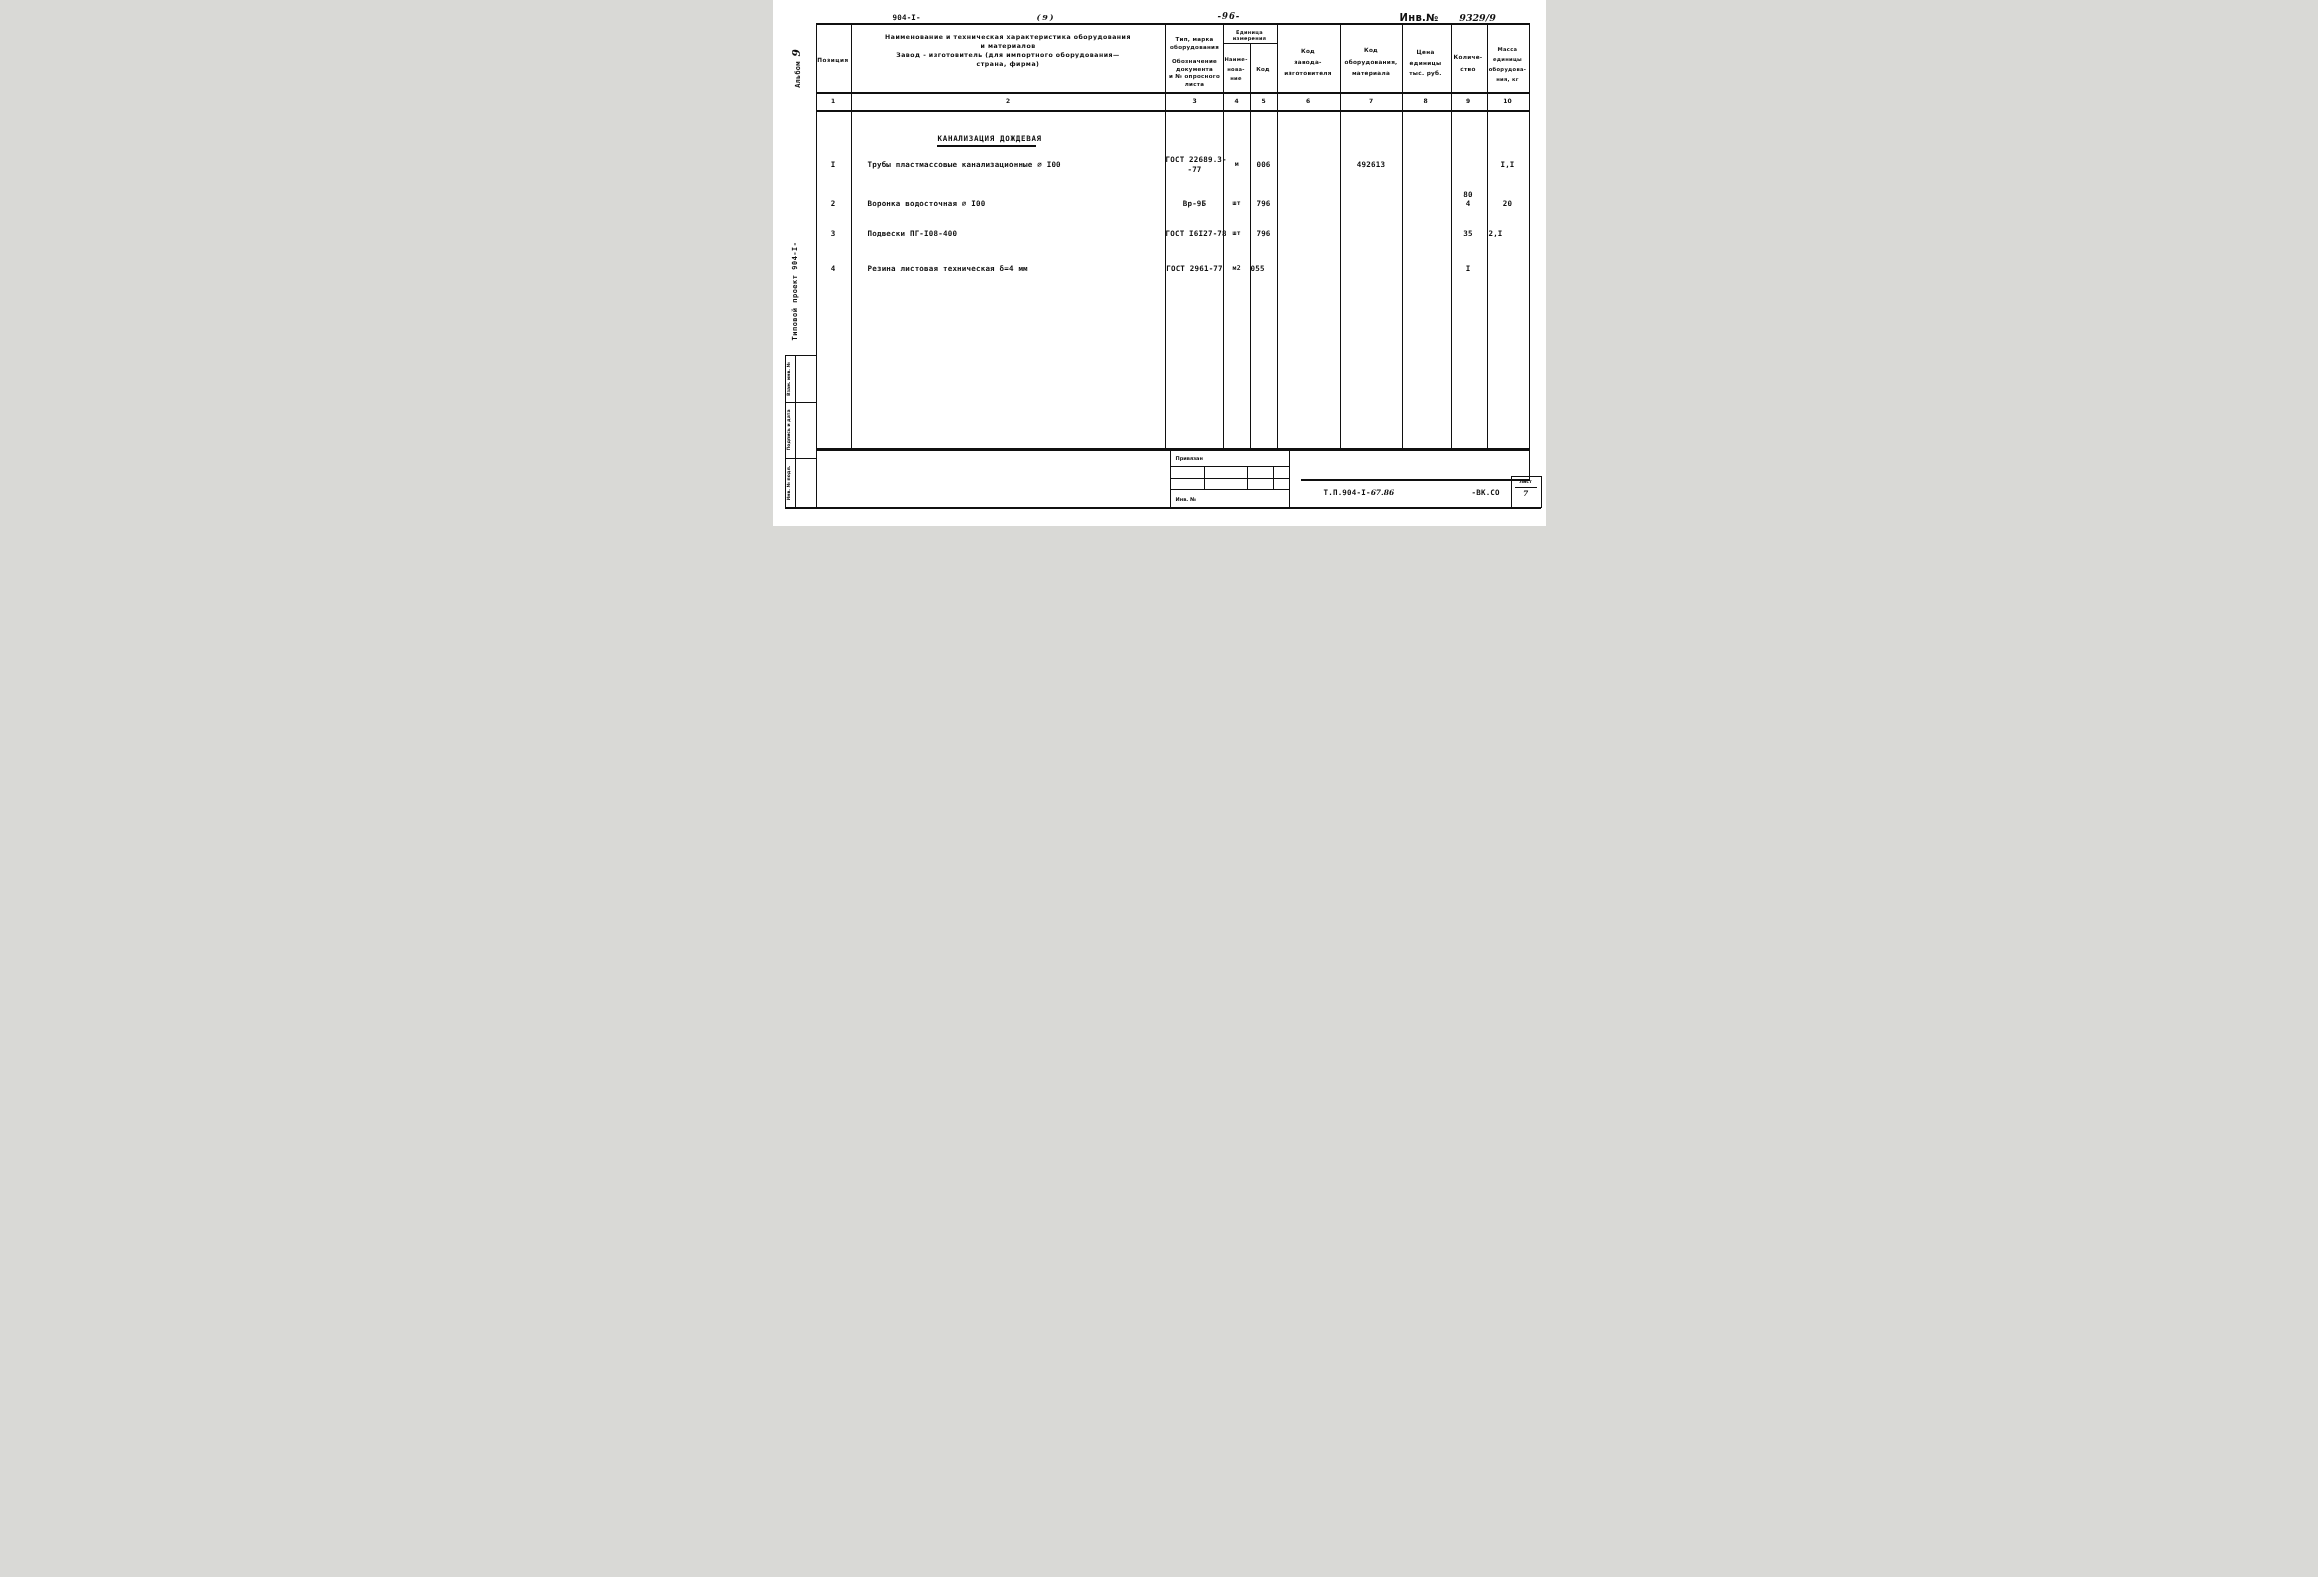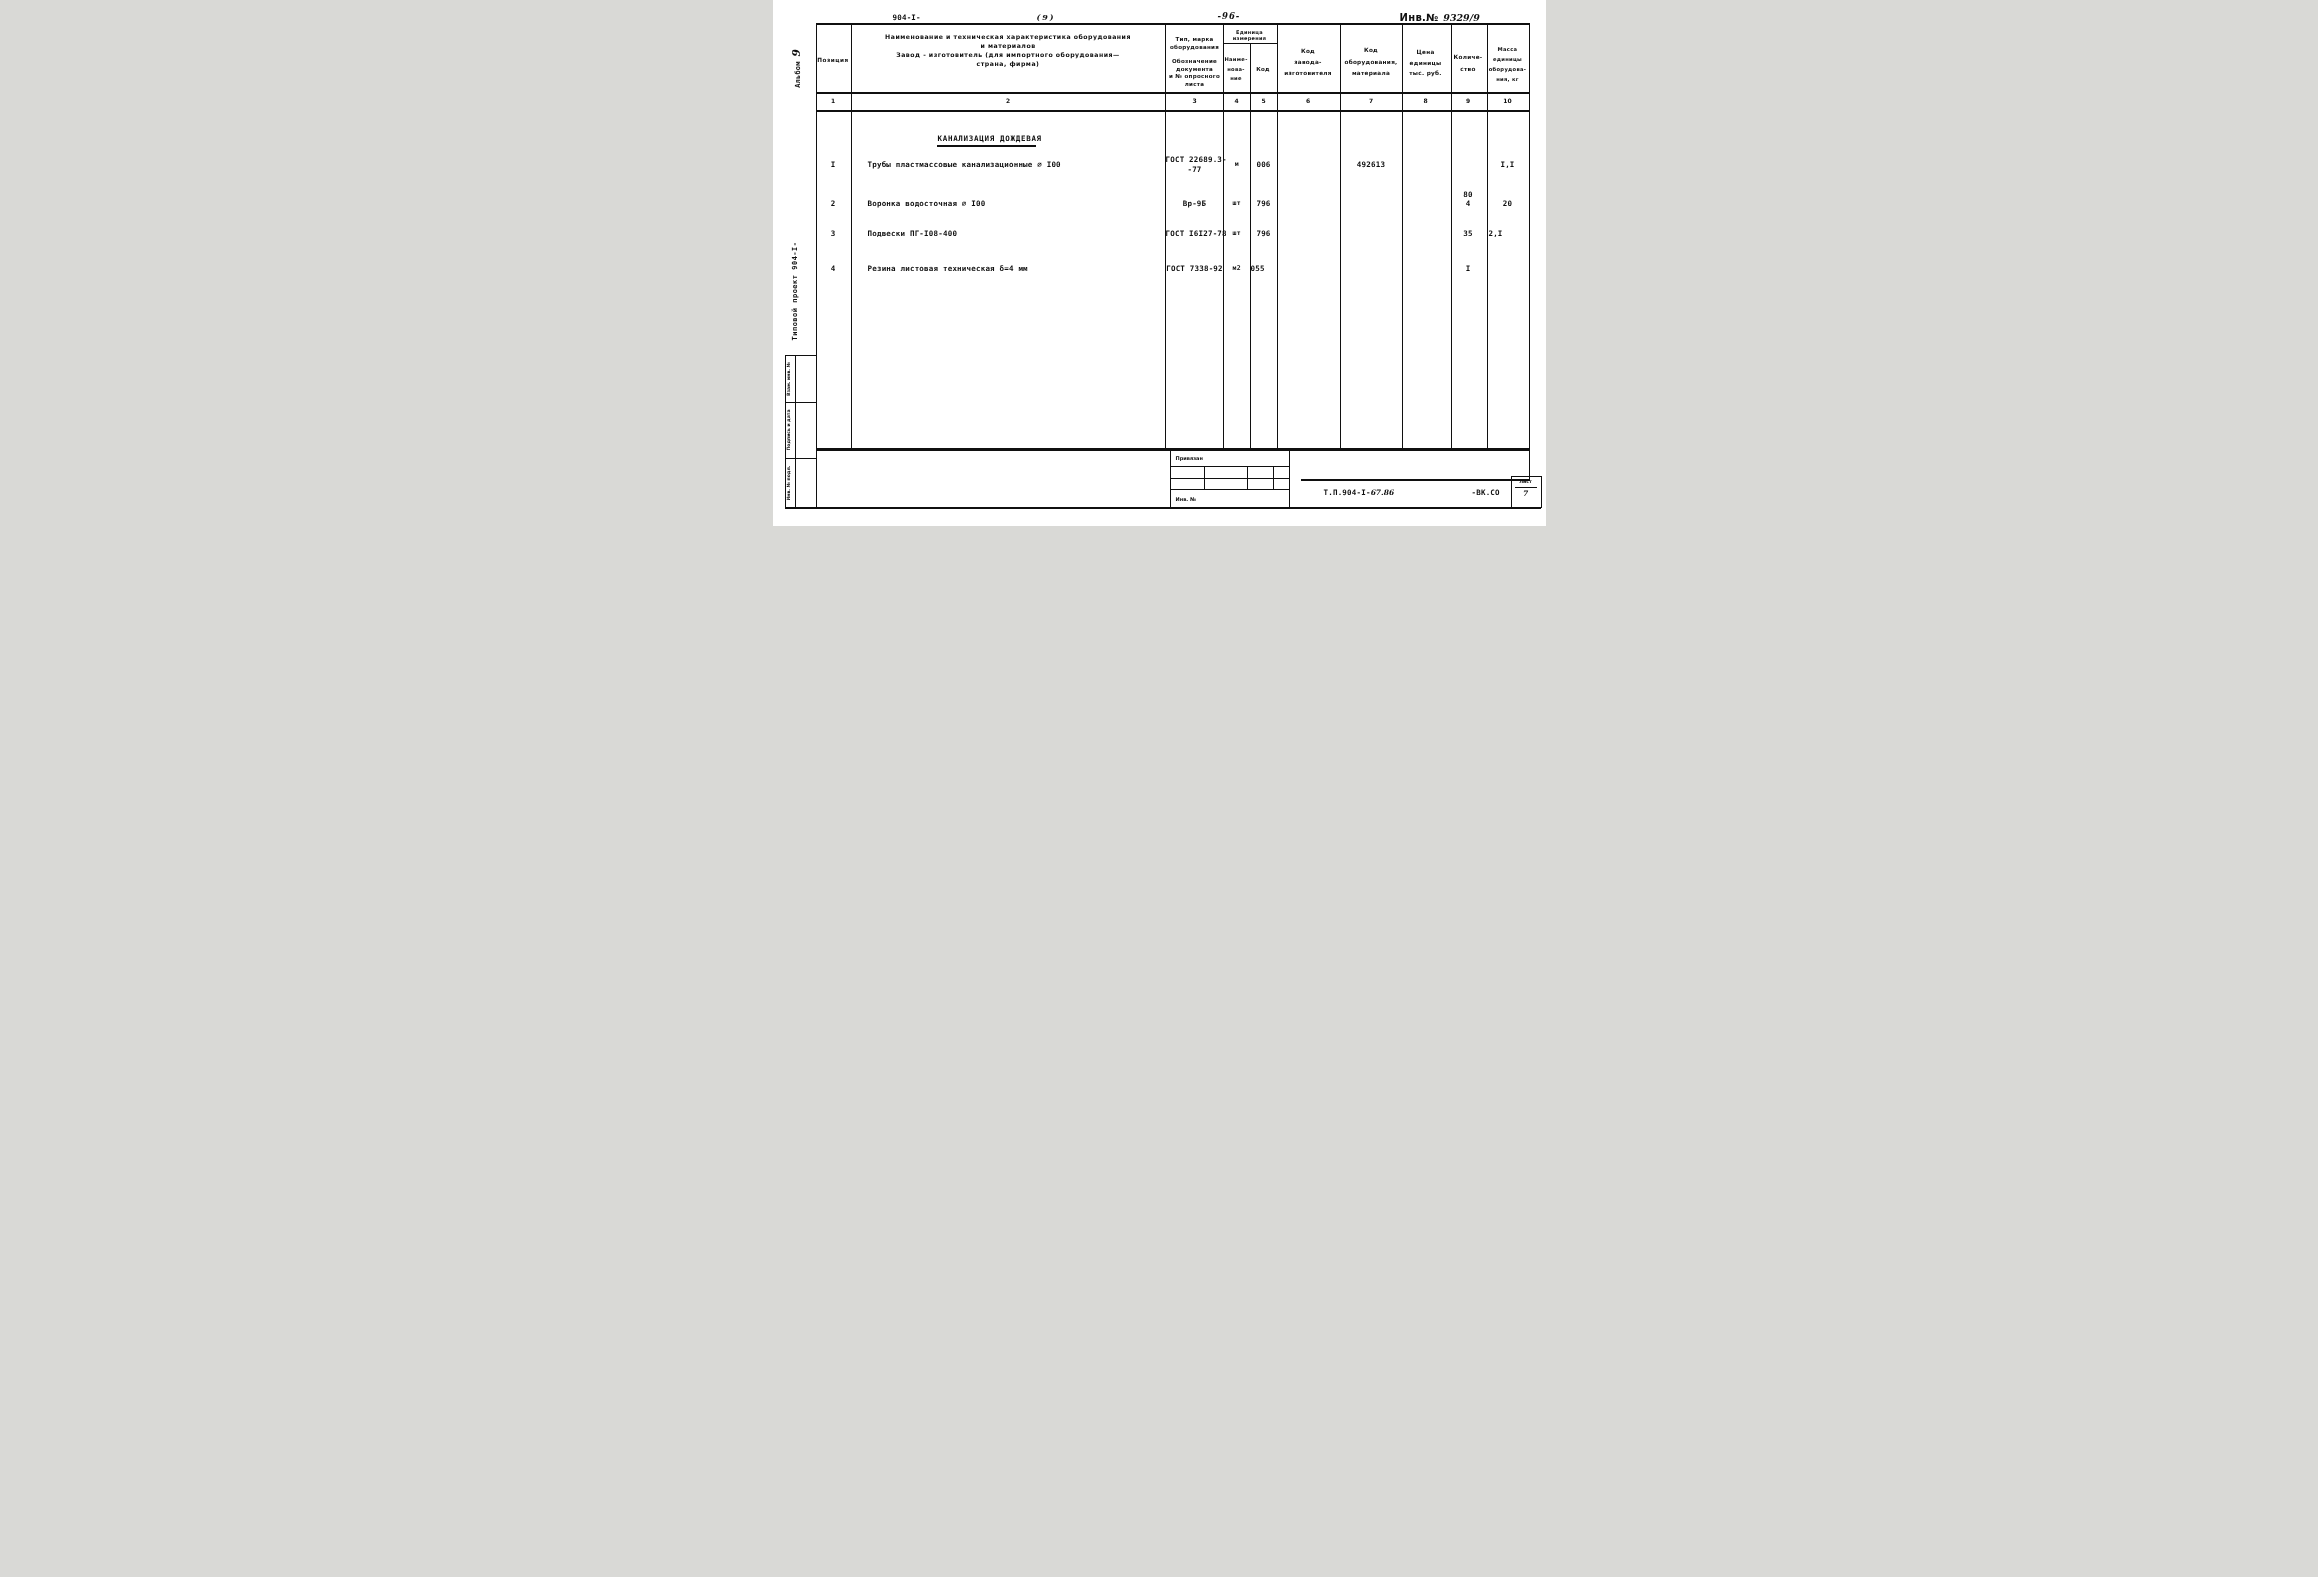--- a/index.html
+++ b/index.html
@@ -23,21 +23,21 @@
 </head>
 <body>
 
 <div class="page">
 
   <div class="abs mono" style="left:120px;top:13px;">904-I-</div>
   <div class="abs hand" style="left:264px;top:12px;font-size:8px;letter-spacing:2px;">(9)</div>
   <div class="abs hand" style="left:445px;top:11px;font-size:8.5px;letter-spacing:1px;">-96-</div>
   <div class="abs" style="left:627px;top:12px;white-space:nowrap;">
     <span class="hdr" style="font-size:10px;">Инв.№</span>
-    <span class="hand" style="font-size:9.5px;">9329/9</span>
+    <span class="hand" style="font-size:9.5px;margin-left:16px;">9329/9</span>
   </div>
 
   <div class="abs rot" style="left:-12px;top:62px;width:70px;height:13px;text-align:center;">
     <span class="mono" style="font-size:7px;">Альбом</span>
     <span class="hand" style="font-size:10.5px;">9</span>
   </div>
   <div class="abs rot mono" style="left:-42px;top:286px;width:130px;height:10px;text-align:center;font-size:7px;letter-spacing:0.5px;">Типовой проект 904-I-</div>
 
   <div class="vl" style="left:12.5px;top:355px;height:153px;"></div>
   <div class="vl" style="left:22.4px;top:355px;height:153px;"></div>
@@ -168,21 +168,21 @@
   <div class="abs mono c" style="left:451px;top:229px;width:26.4px;font-size:6.5px;">шт</div>
   <div class="abs mono c" style="left:478px;top:229px;width:26px;">796</div>
   <div class="abs mono c" style="left:504px;top:229px;width:63px;"></div>
   <div class="abs mono c" style="left:568px;top:229px;width:61px;"></div>
   <div class="abs mono c" style="left:629px;top:229px;width:48px;"></div>
   <div class="abs mono c" style="left:678px;top:229px;width:35px;">35</div>
   <div class="abs mono c" style="left:702px;top:229px;width:42px;">2,I</div>
 
   <div class="abs mono c" style="left:43px;top:264px;width:35px;">4</div>
   <div class="abs mono" style="left:95px;top:264px;">Резина листовая техническая  δ=4 мм</div>
-  <div class="abs mono c" style="left:393px;top:264px;width:58px;">ГОСТ 7338-92</div>
+  <div class="abs mono c" style="left:393px;top:264px;width:58px;">ГОСТ 2961-77</div>
   <div class="abs mono c" style="left:451px;top:264px;width:26.4px;font-size:6.5px;">м2</div>
   <div class="abs mono c" style="left:478px;top:264px;width:14px;">055</div>
   <div class="abs mono c" style="left:504px;top:264px;width:63px;"></div>
   <div class="abs mono c" style="left:568px;top:264px;width:61px;"></div>
   <div class="abs mono c" style="left:629px;top:264px;width:48px;"></div>
   <div class="abs mono c" style="left:678px;top:264px;width:35px;">I</div>
   <div class="abs mono c" style="left:714px;top:264px;width:42px;"></div>
 
   <div class="vl" style="left:397px;top:450px;height:58px;"></div>
   <div class="vl" style="left:516px;top:450px;height:58px;"></div>

